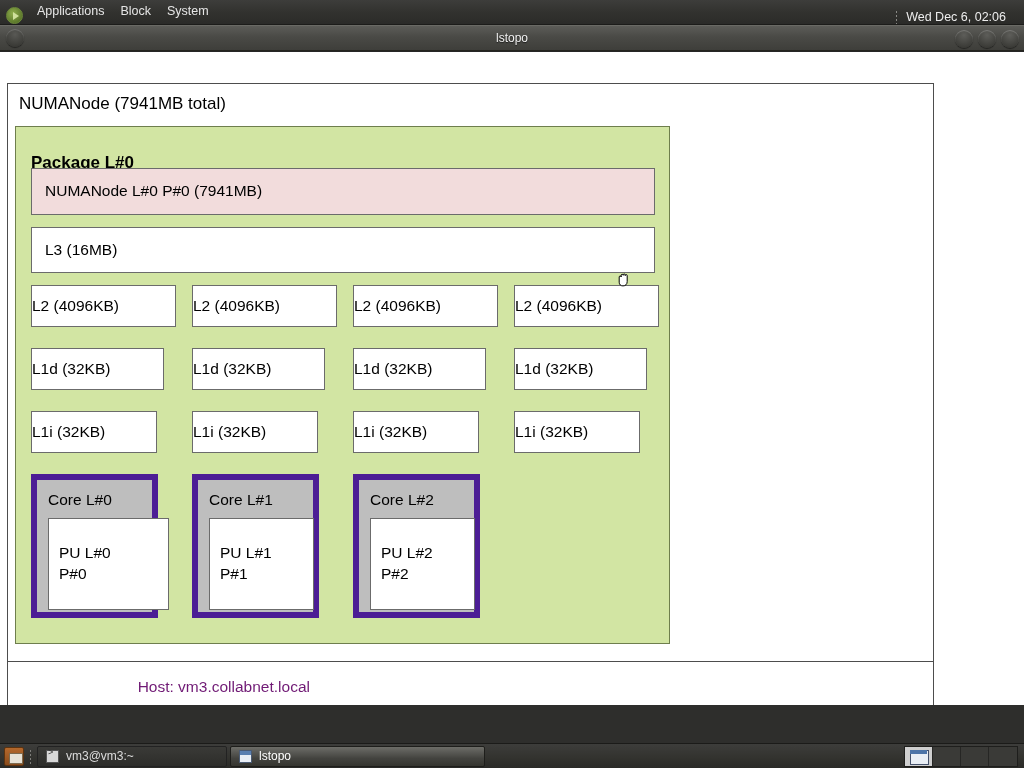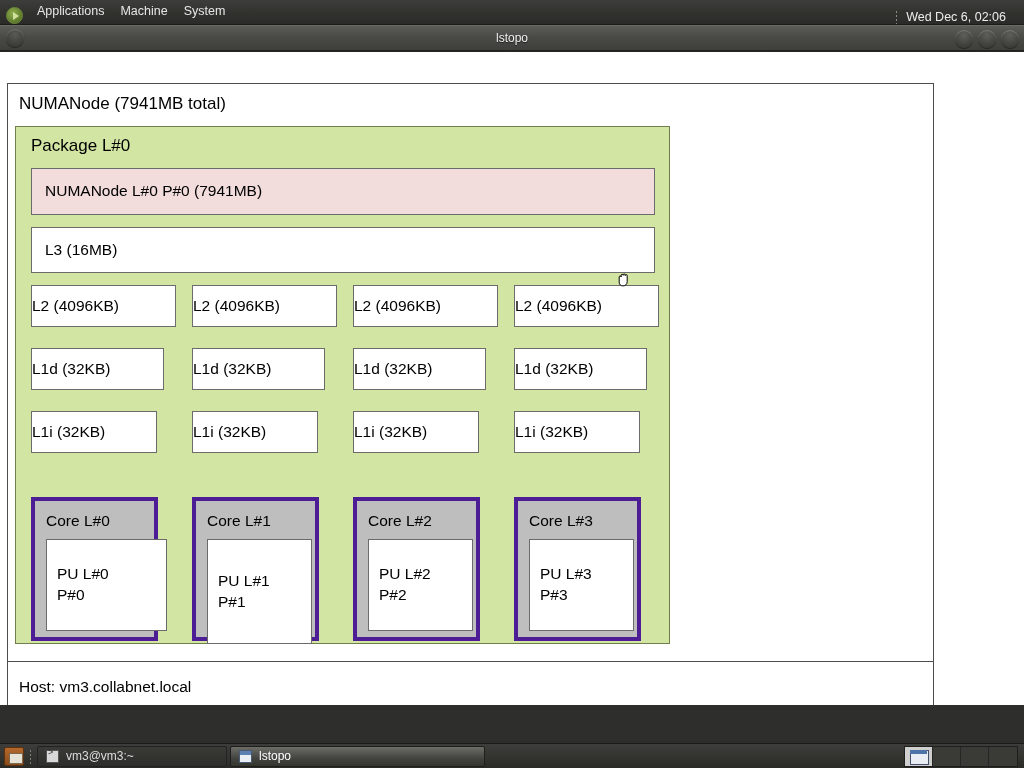--- a/index.html
+++ b/index.html
@@ -82,42 +82,42 @@
   }
   .machine-title {
     position: absolute; left: 11px; top: 10px;
     font-size: 17px; color: #000;
   }
 
   .package-box {
     position: absolute; left: 7px; top: 42px; width: 655px; height: 518px;
     background: #d2e5a3; border: 1px solid #6e7e4d;
   }
-  .package-title { position: absolute; left: 15px; top: 9px; font-size: 17px; color: #000; }
+  .package-title { position: absolute; left: 15px; top: 26px; font-size: 17px; color: #000; font-weight: bold; }
 
   .numa-box {
     position: absolute; left: 15px; top: 41px; width: 624px; height: 47px;
     background: #f2dcdc; border: 1px solid #6b6b6b;
   }
   .numa-title { position: absolute; left: 13px; top: 13px; font-size: 15.5px; color:#000; }
 
   .l3-box {
     position: absolute; left: 15px; top: 100px; width: 624px; height: 46px;
     background: #ffffff; border: 1px solid #6b6b6b;
   }
   .l3-title { position: absolute; left: 13px; top: 13px; font-size: 15.5px; color:#000; }
 
   .cache-box {
     position: absolute; background: #ffffff; border: 1px solid #6b6b6b;
     display: flex; align-items: center;
   }
   .cache-box span { font-size: 15.5px; color: #000; }
 
   .core-box {
-    position: absolute; background: #bebebe; border: 4px solid #4c1d95; margin-top: 23px;
+    position: absolute; background: #bebebe; border: 6px solid #4c1d95;
   }
   .core-label { position: absolute; left: 11px; top: 11px; font-size: 15.5px; color:#000; }
   .pu-box {
     position: absolute; left: 11px; top: 38px; background: #ffffff;
     border: 1px solid #6b6b6b;
     display: flex; flex-direction: column; justify-content: center;
   }
   .pu-box span { font-size: 15.5px; color: #000; margin-left: 10px; line-height: 1.35; }
 
   
@@ -133,21 +133,21 @@
     position: absolute; background: #e8e8e8; border: 1px solid #6b6b6b;
     display: flex; flex-direction: column; justify-content: center;
   }
   .pci-child span { font-size: 16px; color:#000; margin-left: 12px; line-height: 1.32; }
 
   .hand-cursor { position: absolute; left: 615px; top: 219px; width: 18px; height: 18px; }
 
   .info-sep { position: absolute; left: 0; top: 577px; width: 100%; height: 1px; background:#4d4d4d; }
   .info-text {
     position: absolute; left: 11px; top: 590px;
-    font-size: 15.5px; color: #000000; line-height: 1.62;
+    font-size: 15.5px; color: #701a75; line-height: 1.62; text-align: right;
   }
 
   
   #desktop-gap {
     position: absolute; left: 0; top: 705px; width: 1024px; height: 38px;
     background: #2e2e2c;
   }
 
   
   #taskbar {
@@ -197,21 +197,21 @@
   }
 </style>
 </head>
 <body>
 
 <div id="top-panel">
   <div class="panel-logo">
       <i></i>
     </div>
   <div class="panel-menu">Applications</div>
-  <div class="panel-menu">Machine</div>
+  <div class="panel-menu">Block</div>
   <div class="panel-menu">System</div>
   <div id="panel-spacer"></div>
   <div id="panel-grip"></div>
   <div id="panel-clock">Wed Dec  6, 02:06</div>
 </div>
 
 <div id="window">
 
   <div id="titlebar">
     <div class="tb-btn-left"></div>
@@ -314,39 +314,32 @@
 
         <div class="core-box" style="left:15px;top:347px;width:127px;height:144px;">
           <div class="core-label">Core L#0</div>
           <div class="pu-box" style="width:121px;height:92px;">
             <span>PU L#0</span>
             <span>P#0</span>
           </div>
         </div>
         <div class="core-box" style="left:176px;top:347px;width:127px;height:144px;">
           <div class="core-label">Core L#1</div>
-          <div class="pu-box" style="width:105px;height:105px;">
+          <div class="pu-box" style="width:105px;height:92px;">
             <span>PU L#1</span>
             <span>P#1</span>
           </div>
         </div>
         <div class="core-box" style="left:337px;top:347px;width:127px;height:144px;">
           <div class="core-label">Core L#2</div>
           <div class="pu-box" style="width:105px;height:92px;">
             <span>PU L#2</span>
             <span>P#2</span>
           </div>
         </div>
-        <div class="core-box" style="left:498px;top:347px;width:127px;height:144px;">
-          <div class="core-label">Core L#3</div>
-          <div class="pu-box" style="width:105px;height:92px;">
-            <span>PU L#3</span>
-            <span>P#3</span>
-          </div>
-        </div>
       </div>
 
       <div class="info-sep"></div>
       <div class="info-text">
         <div>Host: vm3.collabnet.local</div>
         <div>Date: Wed 06 Dec 2023 01:56:27 AM EST</div>
       </div>
     </div>
 
     <div class="hand-cursor">

